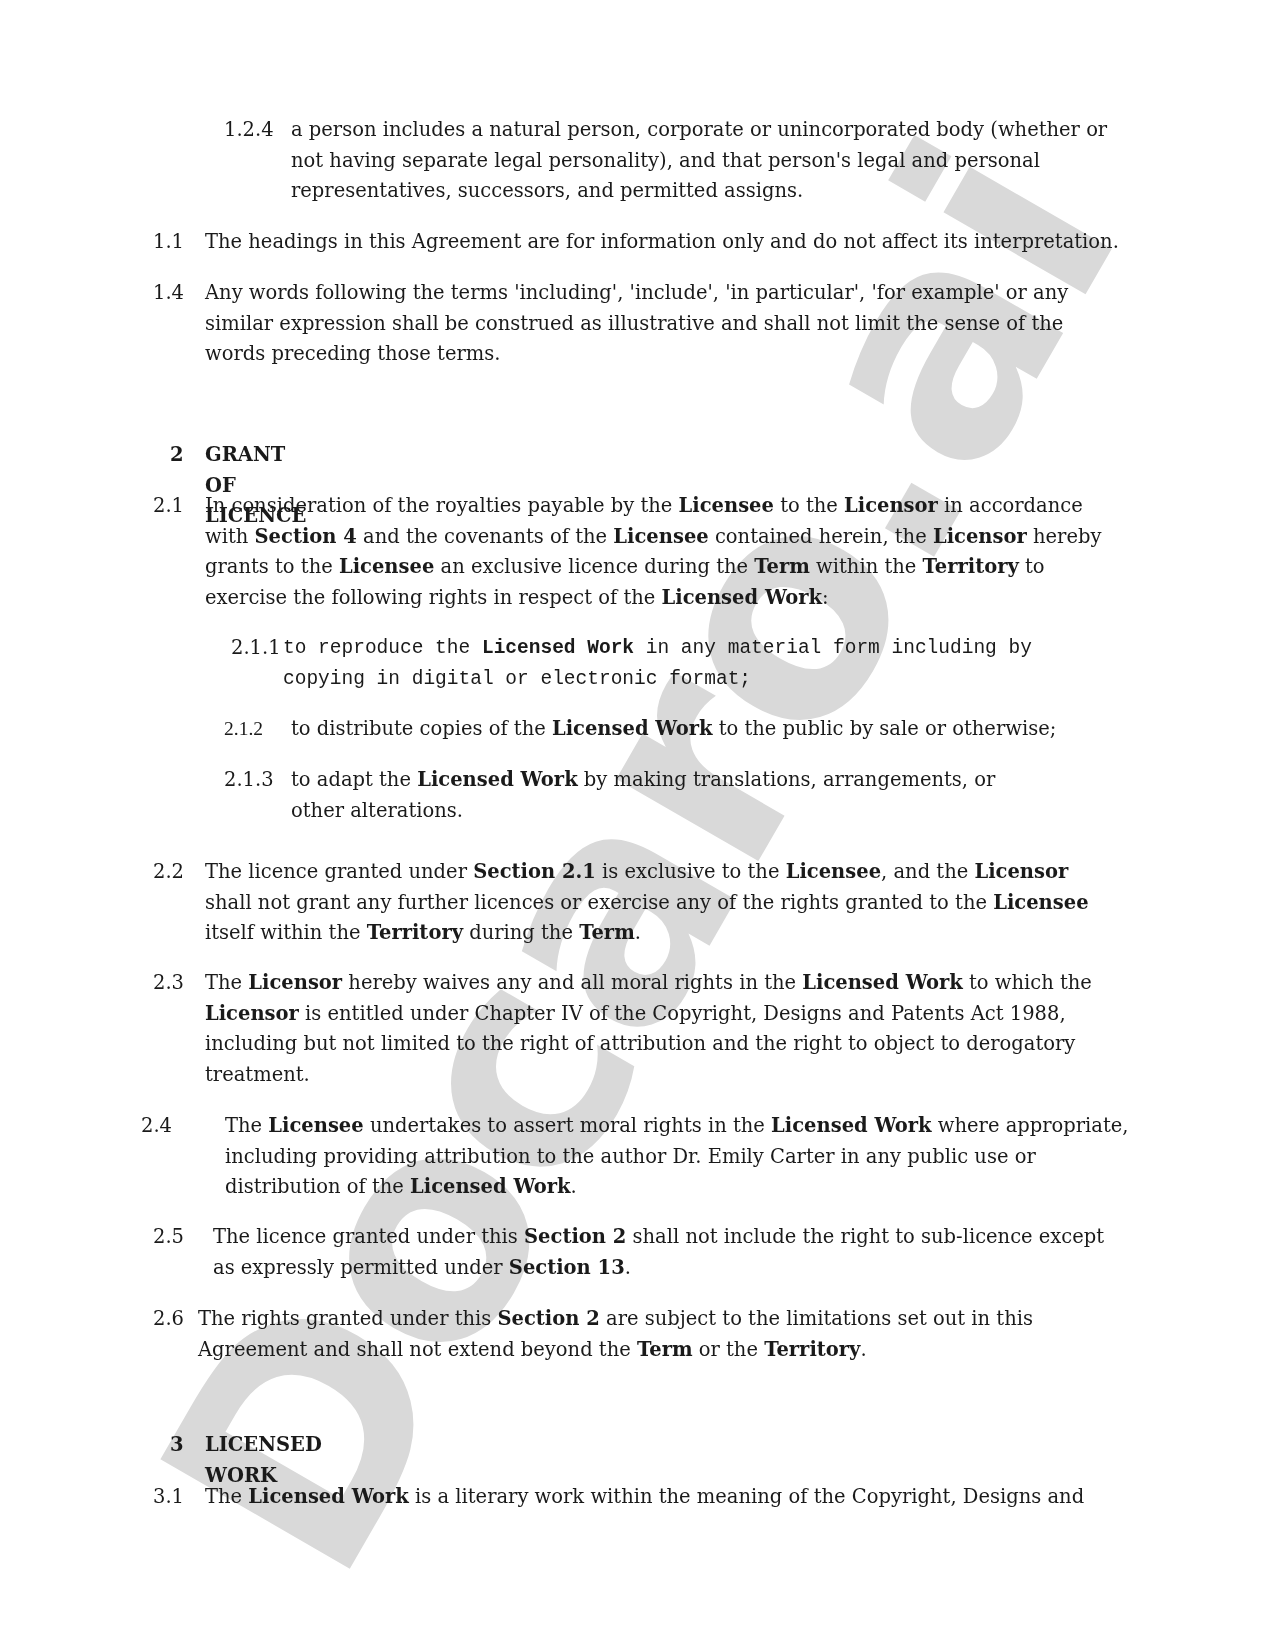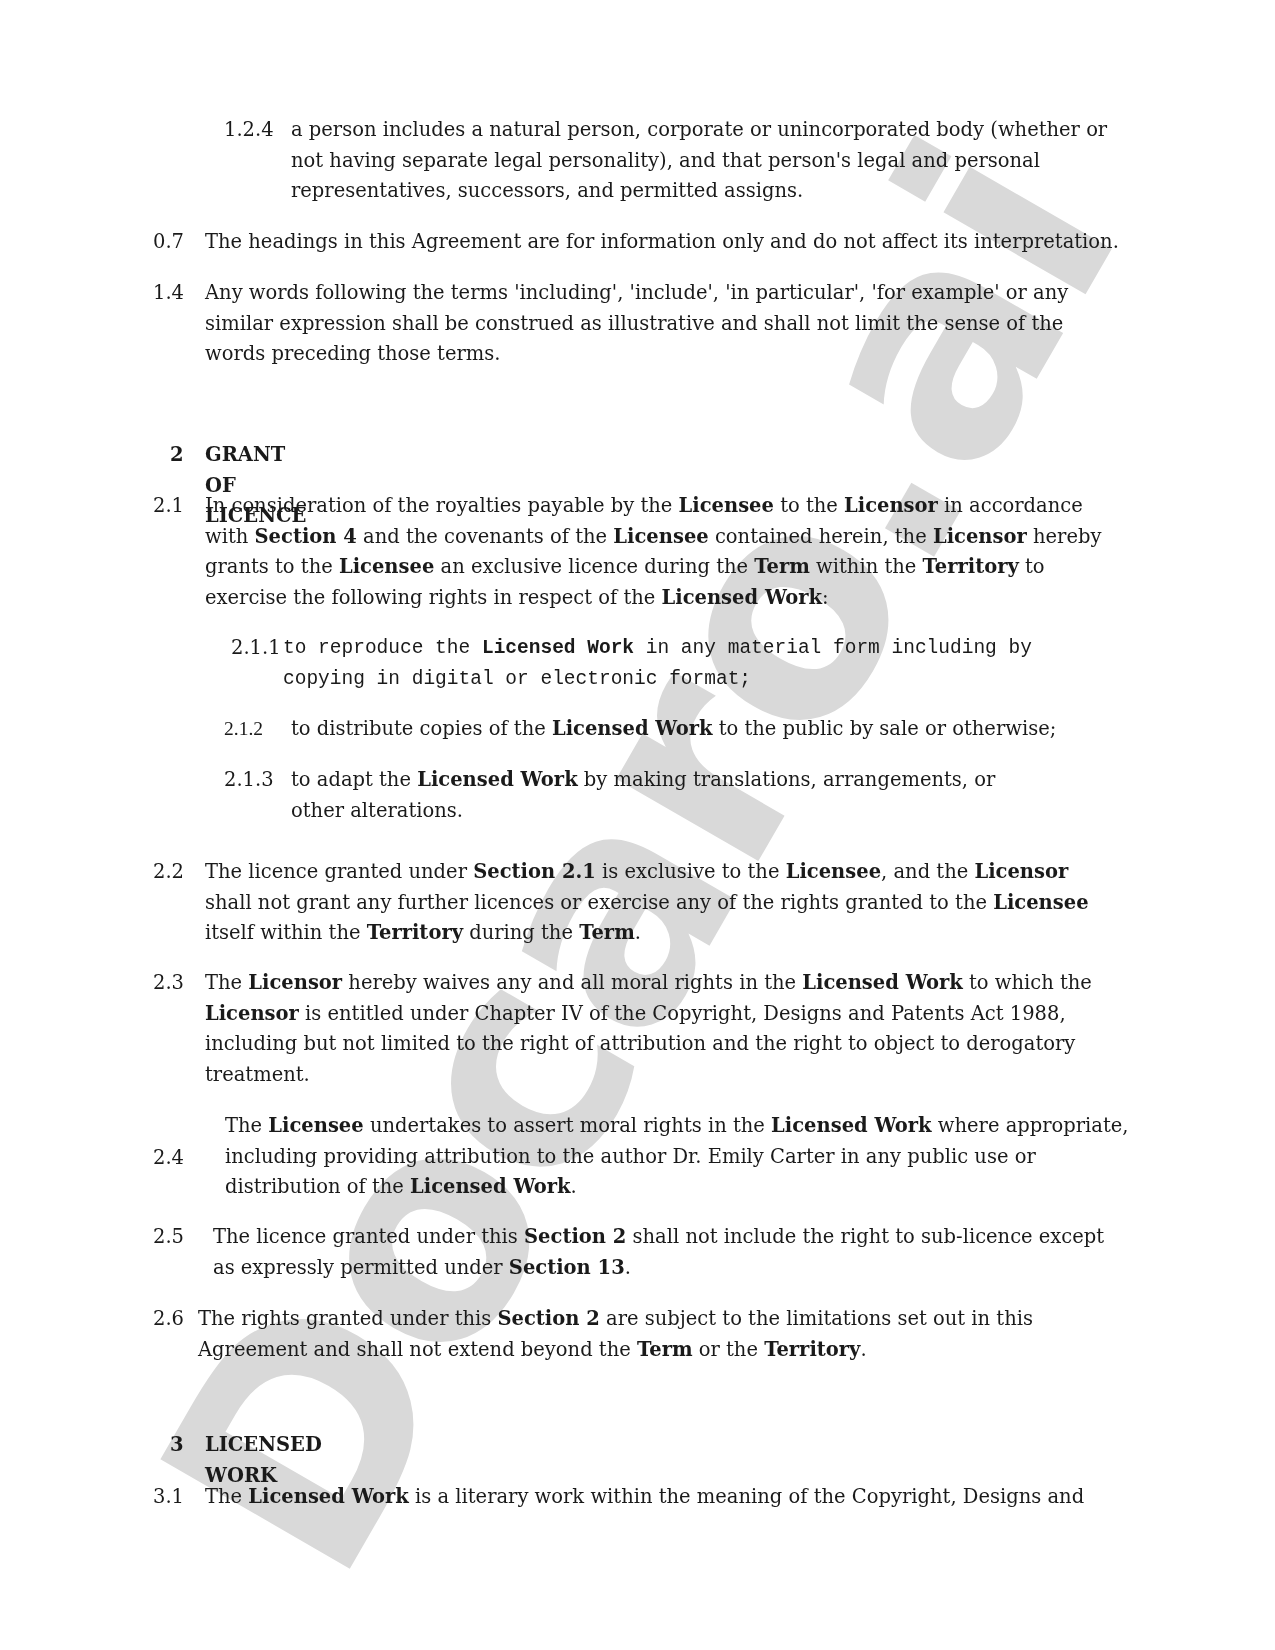--- a/index.html
+++ b/index.html
@@ -23,21 +23,21 @@
 <div class="page">
   <div class="watermark">Docaro.ai</div>
   <div class="content">
 
     <div class="blk" style="top:115px; left:0;">
       <span class="num" style="left:224px;">1.2.4</span>
       <div class="txt" style="left:291px; width:830px;"><span>a person includes a natural person, corporate or unincorporated body (whether or not having separate legal personality), and that person's legal and personal representatives, successors, and permitted assigns.</span></div>
     </div>
 
     <div class="blk" style="top:227px; left:0;">
-      <span class="num" style="left:153px;">0.7</span>
+      <span class="num" style="left:153px;">1.1</span>
       <div class="txt" style="left:205px; width:920px;"><span>The headings in this Agreement are for information only and do not affect its interpretation.</span></div>
     </div>
 
     <div class="blk" style="top:278px; left:0;">
       <span class="num" style="left:153px;">1.4</span>
       <div class="txt" style="left:205px; width:915px;"><span>Any words following the terms 'including', 'include', 'in particular', 'for example' or any similar expression shall be construed as illustrative and shall not limit the sense of the words preceding those terms.</span></div>
     </div>
 
     <div class="blk head" style="top:440px; left:0;">
       <span class="num" style="left:170px;">2</span>
@@ -68,21 +68,21 @@
       <span class="num" style="left:153px;">2.2</span>
       <div class="txt" style="left:205px; width:915px;"><span>The licence granted under </span><b>Section 2.1</b><span> is exclusive to the </span><b>Licensee</b><span>, and the </span><b>Licensor</b><span> shall not grant any further licences or exercise any of the rights granted to the </span><b>Licensee</b><span> itself within the </span><b>Territory</b><span> during the </span><b>Term</b><span>.</span></div>
     </div>
 
     <div class="blk" style="top:968px; left:0;">
       <span class="num" style="left:153px;">2.3</span>
       <div class="txt" style="left:205px; width:895px;"><span>The </span><b>Licensor</b><span> hereby waives any and all moral rights in the </span><b>Licensed Work</b><span> to which the </span><b>Licensor</b><span> is entitled under Chapter IV of the Copyright, Designs and Patents Act 1988, including but not limited to the right of attribution and the right to object to derogatory treatment.</span></div>
     </div>
 
     <div class="blk" style="top:1111px; left:0;">
-      <span class="num" style="left:153px;margin-top:32px;">2.4</span>
+      <span class="num" style="left:141px;">2.4</span>
       <div class="txt" style="left:205px; width:915px;margin-left:20px;"><span>The </span><b>Licensee</b><span> undertakes to assert moral rights in the </span><b>Licensed Work</b><span> where appropriate, including providing attribution to the author Dr. Emily Carter in any public use or distribution of the </span><b>Licensed Work</b><span>.</span></div>
     </div>
 
     <div class="blk" style="top:1222px; left:0;">
       <span class="num" style="left:153px;">2.5</span>
       <div class="txt" style="left:205px; width:915px;margin-left:8px;"><span>The licence granted under this </span><b>Section 2</b><span> shall not include the right to sub-licence except as expressly permitted under </span><b>Section 13</b><span>.</span></div>
     </div>
 
     <div class="blk" style="top:1304px; left:0;">
       <span class="num" style="left:153px;">2.6</span>

